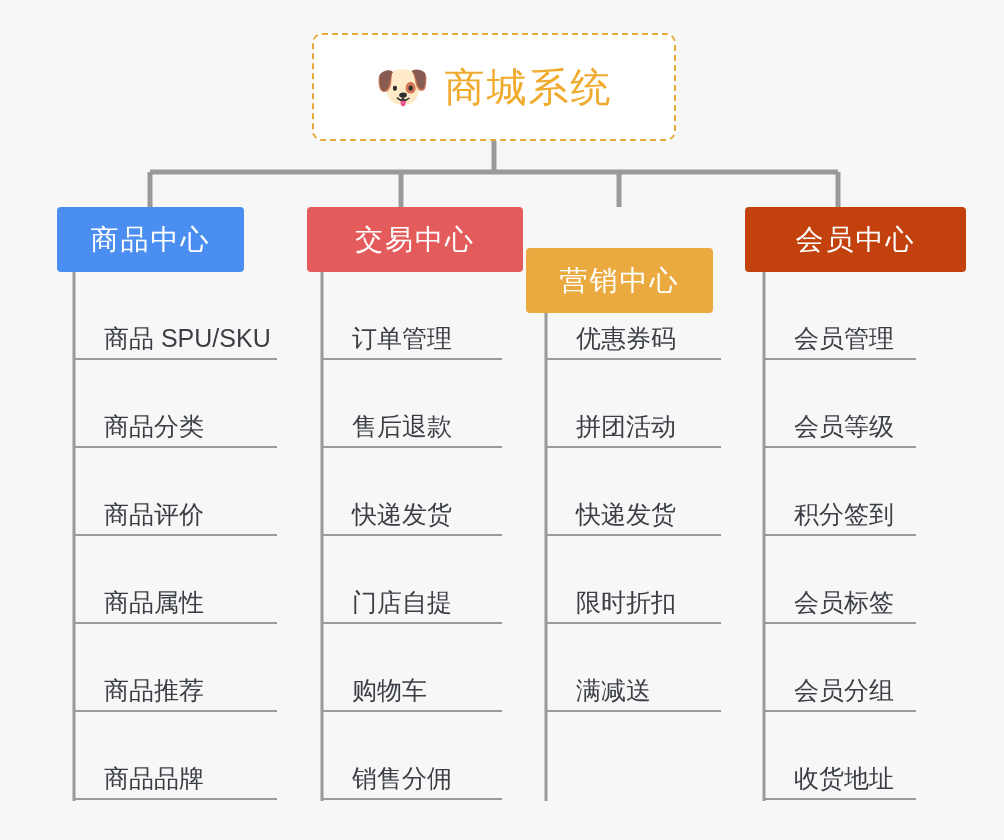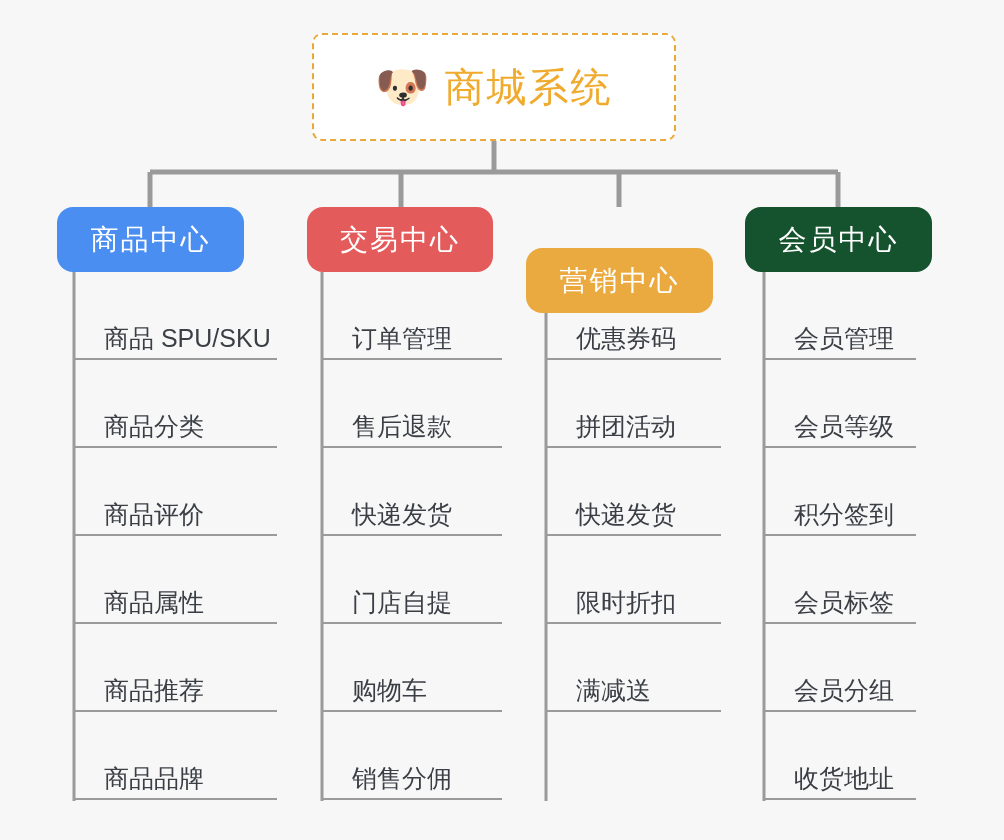--- a/index.html
+++ b/index.html
@@ -57,21 +57,21 @@
 
   
   .column {
     position: absolute;
     top: 207px;
   }
   .cat-card {
     position: absolute;
     top: 0;
     height: 65px;
-    border-radius: 16px;
+    border-radius: 4px;
     display: flex;
     align-items: center;
     justify-content: center;
     color: #ffffff;
     font-size: 28px;
     letter-spacing: 2px;
     white-space: nowrap;
   }
   .leaf-list {
     position: absolute;
@@ -140,21 +140,21 @@
       <div class="leaf-item">
           <span class="leaf-label">商品推荐</span>
         </div>
       <div class="leaf-item">
           <span class="leaf-label">商品品牌</span>
         </div>
     </div>
   </div>
 
   <div class="column" style="left:0px;">
-    <div class="cat-card" style="left:307px; width:186px; background:#e45b5b;">
+    <div class="cat-card" style="left:307px; width:216px; background:#e45b5b;">
       <span>交易中心</span>
     </div>
     <div class="leaf-list" style="left:322px; width:180px;">
       <div class="leaf-item">
           <span class="leaf-label">订单管理</span>
         </div>
       <div class="leaf-item">
           <span class="leaf-label">售后退款</span>
         </div>
       <div class="leaf-item">
@@ -189,21 +189,21 @@
       <div class="leaf-item">
           <span class="leaf-label">限时折扣</span>
         </div>
       <div class="leaf-item">
           <span class="leaf-label">满减送</span>
         </div>
     </div>
   </div>
 
   <div class="column" style="left:0px;">
-    <div class="cat-card" style="left:745px; width:187px; background:#14532d;">
+    <div class="cat-card" style="left:745px; width:221px; background:#c2410c;">
       <span>会员中心</span>
     </div>
     <div class="leaf-list" style="left:764px; width:152px;">
       <div class="leaf-item">
           <span class="leaf-label">会员管理</span>
         </div>
       <div class="leaf-item">
           <span class="leaf-label">会员等级</span>
         </div>
       <div class="leaf-item">

